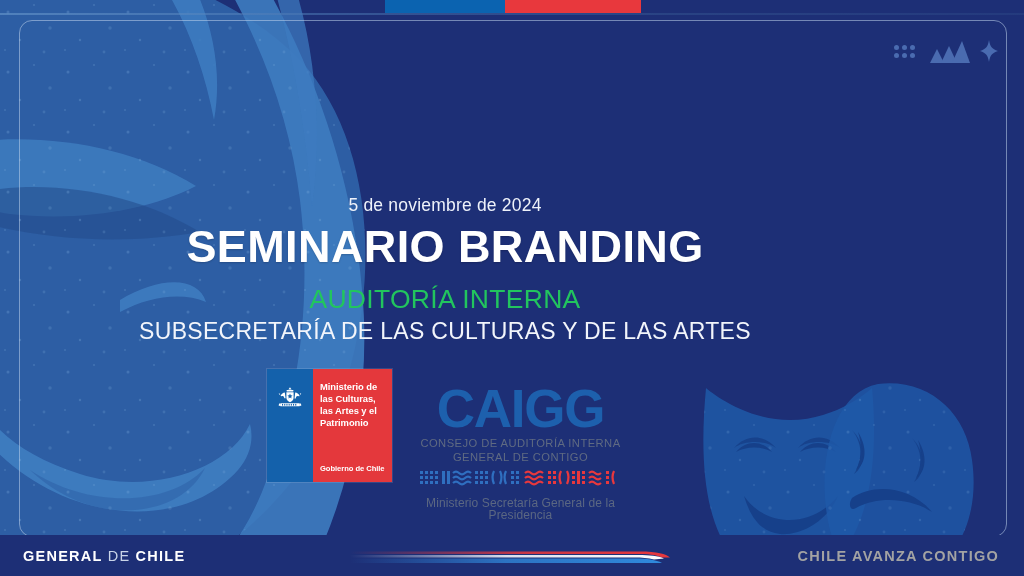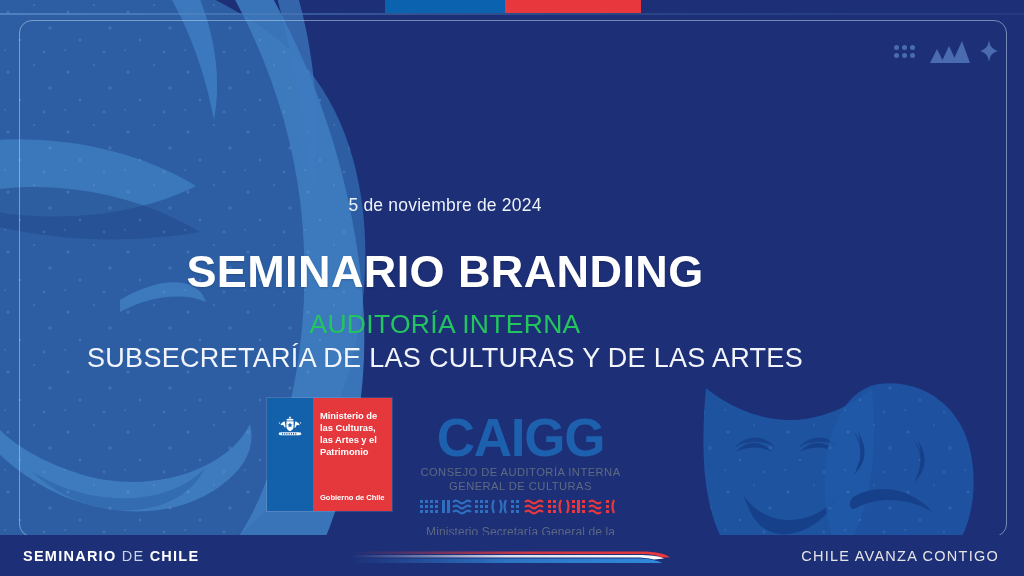--- a/index.html
+++ b/index.html
@@ -28,24 +28,24 @@
 
   
   .deco{position:absolute;right:25px;top:38px;display:flex;align-items:center;gap:9px;height:26px;}
   .deco .dots{display:grid;grid-template-columns:repeat(3,5px);grid-template-rows:repeat(2,5px);gap:3px;}
   .deco .dots i{display:block;width:5px;height:5px;border-radius:50%;background:#4a6bb0;}
 
   
   .content{position:absolute;left:0;top:0;width:856px;height:576px;
            display:flex;flex-direction:column;align-items:center;padding-left:17px;}
   .date{margin-top:197px;color:#eef2fa;font-size:17.5px;letter-spacing:.2px;line-height:1;}
-  .title{margin-top:34px;color:#ffffff;font-weight:bold;font-size:45px;letter-spacing:.4px;line-height:1;
+  .title{margin-top:9px;color:#ffffff;font-weight:bold;font-size:45px;letter-spacing:.4px;line-height:1;
          text-shadow:0 1px 2px rgba(0,0,0,.18);}
   .sub1{margin-top:17px;color:#22c55e;font-size:26.5px;letter-spacing:.3px;line-height:1;}
-  .sub2{margin-top:8px;color:#f2f5fb;font-size:27px;letter-spacing:.3px;line-height:1;}
+  .sub2{margin-top:8px;color:#f2f5fb;font-size:23px;letter-spacing:.3px;line-height:1;}
 
   
   .logos{margin-top:25px;display:flex;align-items:center;gap:26px;}
 
   
   .minlogo{position:relative;width:125px;height:113px;background:#f0abfc;
            box-shadow:0 0 0 1px rgba(255,255,255,.12);display:flex;}
   .minlogo .left{width:46px;background:#1461ab;position:relative;}
   .minlogo .right{flex:1;background:#e4383c;position:relative;}
   .minlogo .shield{position:absolute;left:50%;top:17px;transform:translateX(-50%);}
@@ -59,21 +59,21 @@
                text-align:center;margin-top:14px;}
   .caigg .l1,.caigg .l2{color:#5f6a82;font-weight:normal;font-size:11.2px;letter-spacing:.45px;text-align:center;line-height:1.22;}
   .caigg .l1{margin-top:2px;}
   .caigg .patbar{margin-top:5px;height:21px;}
   .caigg .foot{margin-top:7px;color:#5b6782;font-size:12px;letter-spacing:.1px;text-align:center;line-height:1;}
 
   
   .bottombar{position:absolute;left:0;bottom:0;width:1024px;height:41px;background:#1d2f76;}
   .bottombar .gob{position:absolute;left:23px;top:13px;font-weight:bold;font-size:14.5px;letter-spacing:1.25px;color:#fff;}
   .bottombar .gob .lite{font-weight:normal;color:#c9d4e8;}
-  .bottombar .avanza{position:absolute;right:25px;top:13px;font-weight:normal;font-size:14.5px;letter-spacing:1.25px;color:#e5e5e5;}
+  .bottombar .avanza{position:absolute;right:25px;top:13px;font-weight:bold;font-size:14.5px;letter-spacing:1.25px;color:#a3a3a3;}
   .ribbon{position:absolute;left:350px;bottom:6px;width:330px;height:24px;}
 </style>
 </head>
 <body>
 
 <div id="slide">
 
   <div class="bg-art">
     <svg width="1024" height="576" viewBox="0 0 1024 576" aria-hidden="true">
       <defs>
@@ -235,21 +235,21 @@
             <div>las Artes y el</div>
             <div>Patrimonio</div>
           </div>
           <div class="gtext">Gobierno de Chile</div>
         </div>
       </div>
 
       <div class="caigg">
         <div class="word">CAIGG</div>
         <div class="l1">CONSEJO DE AUDITORÍA INTERNA</div>
-        <div class="l2">GENERAL DE CULTURAS</div>
+        <div class="l2">GENERAL DE CONTIGO</div>
         <div class="patbar">
           <svg width="205" height="21" viewBox="0 0 205 21" aria-hidden="true">
             <g fill="#2f6fc0">
 
               <g>
                 <rect x="2" y="2" width="3" height="3"></rect>
                   <rect x="2" y="7" width="3" height="3"></rect>
                   <rect x="2" y="12" width="3" height="3"></rect>
                 <rect x="7" y="2" width="3" height="3"></rect>
                   <rect x="7" y="7" width="3" height="3"></rect>
@@ -332,21 +332,21 @@
             </g>
           </svg>
         </div>
         <div class="foot">Ministerio Secretaría General de la Presidencia</div>
       </div>
 
     </div>
   </div>
 
   <div class="bottombar">
-    <div class="gob"><span>SEMINARIO</span> <span class="lite">DE</span> <span>CHILE</span></div>
+    <div class="gob"><span>GENERAL</span> <span class="lite">DE</span> <span>CHILE</span></div>
 
     <svg class="ribbon" viewBox="0 0 330 24">
       <defs>
         <linearGradient id="fadeR" x1="0" y1="0" x2="1" y2="0">
           <stop offset="0" stop-color="#e8383d" stop-opacity="0"></stop>
           <stop offset=".55" stop-color="#e8383d" stop-opacity=".85"></stop>
           <stop offset="1" stop-color="#e8383d" stop-opacity="1"></stop>
         </linearGradient>
         <linearGradient id="fadeW" x1="0" y1="0" x2="1" y2="0">
           <stop offset="0" stop-color="#dfe8f5" stop-opacity="0"></stop>

